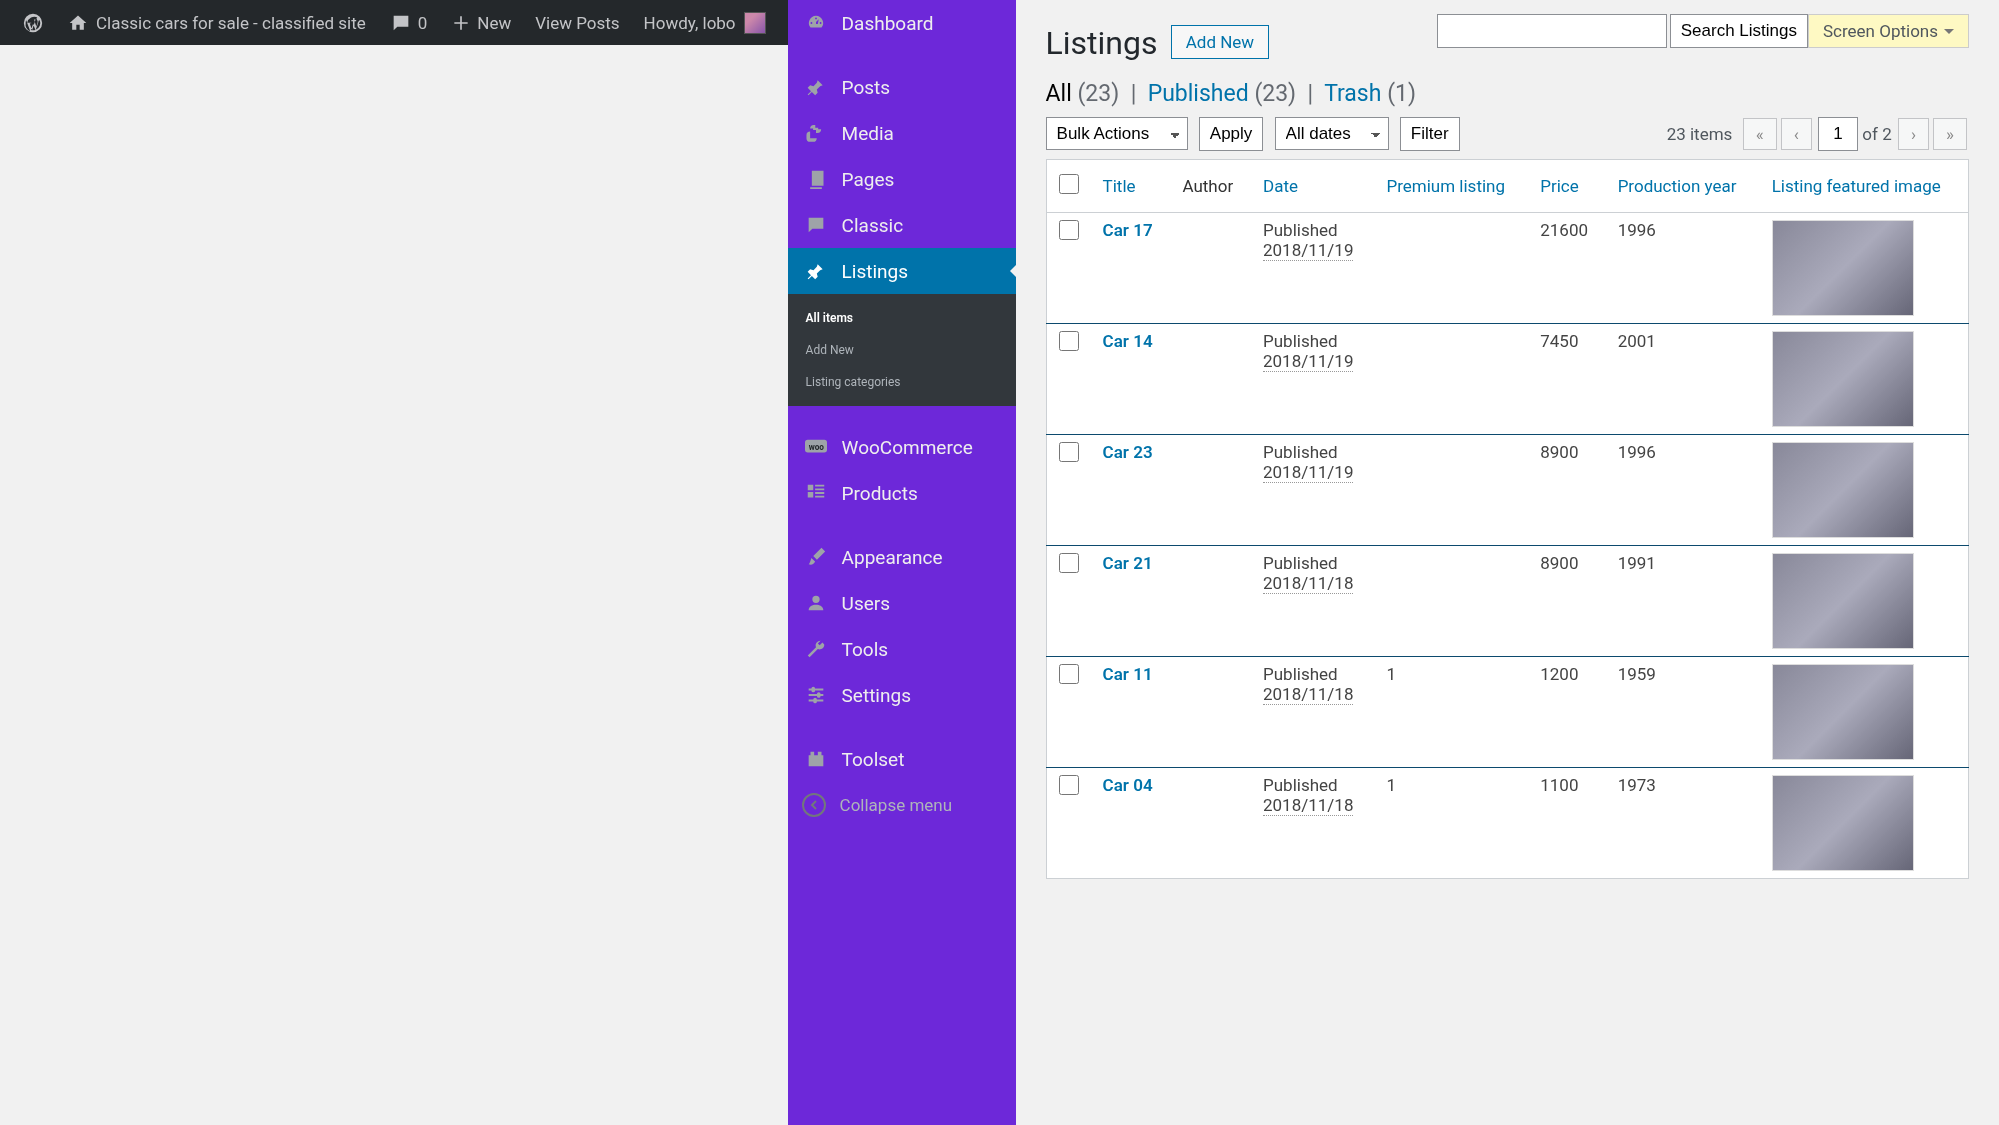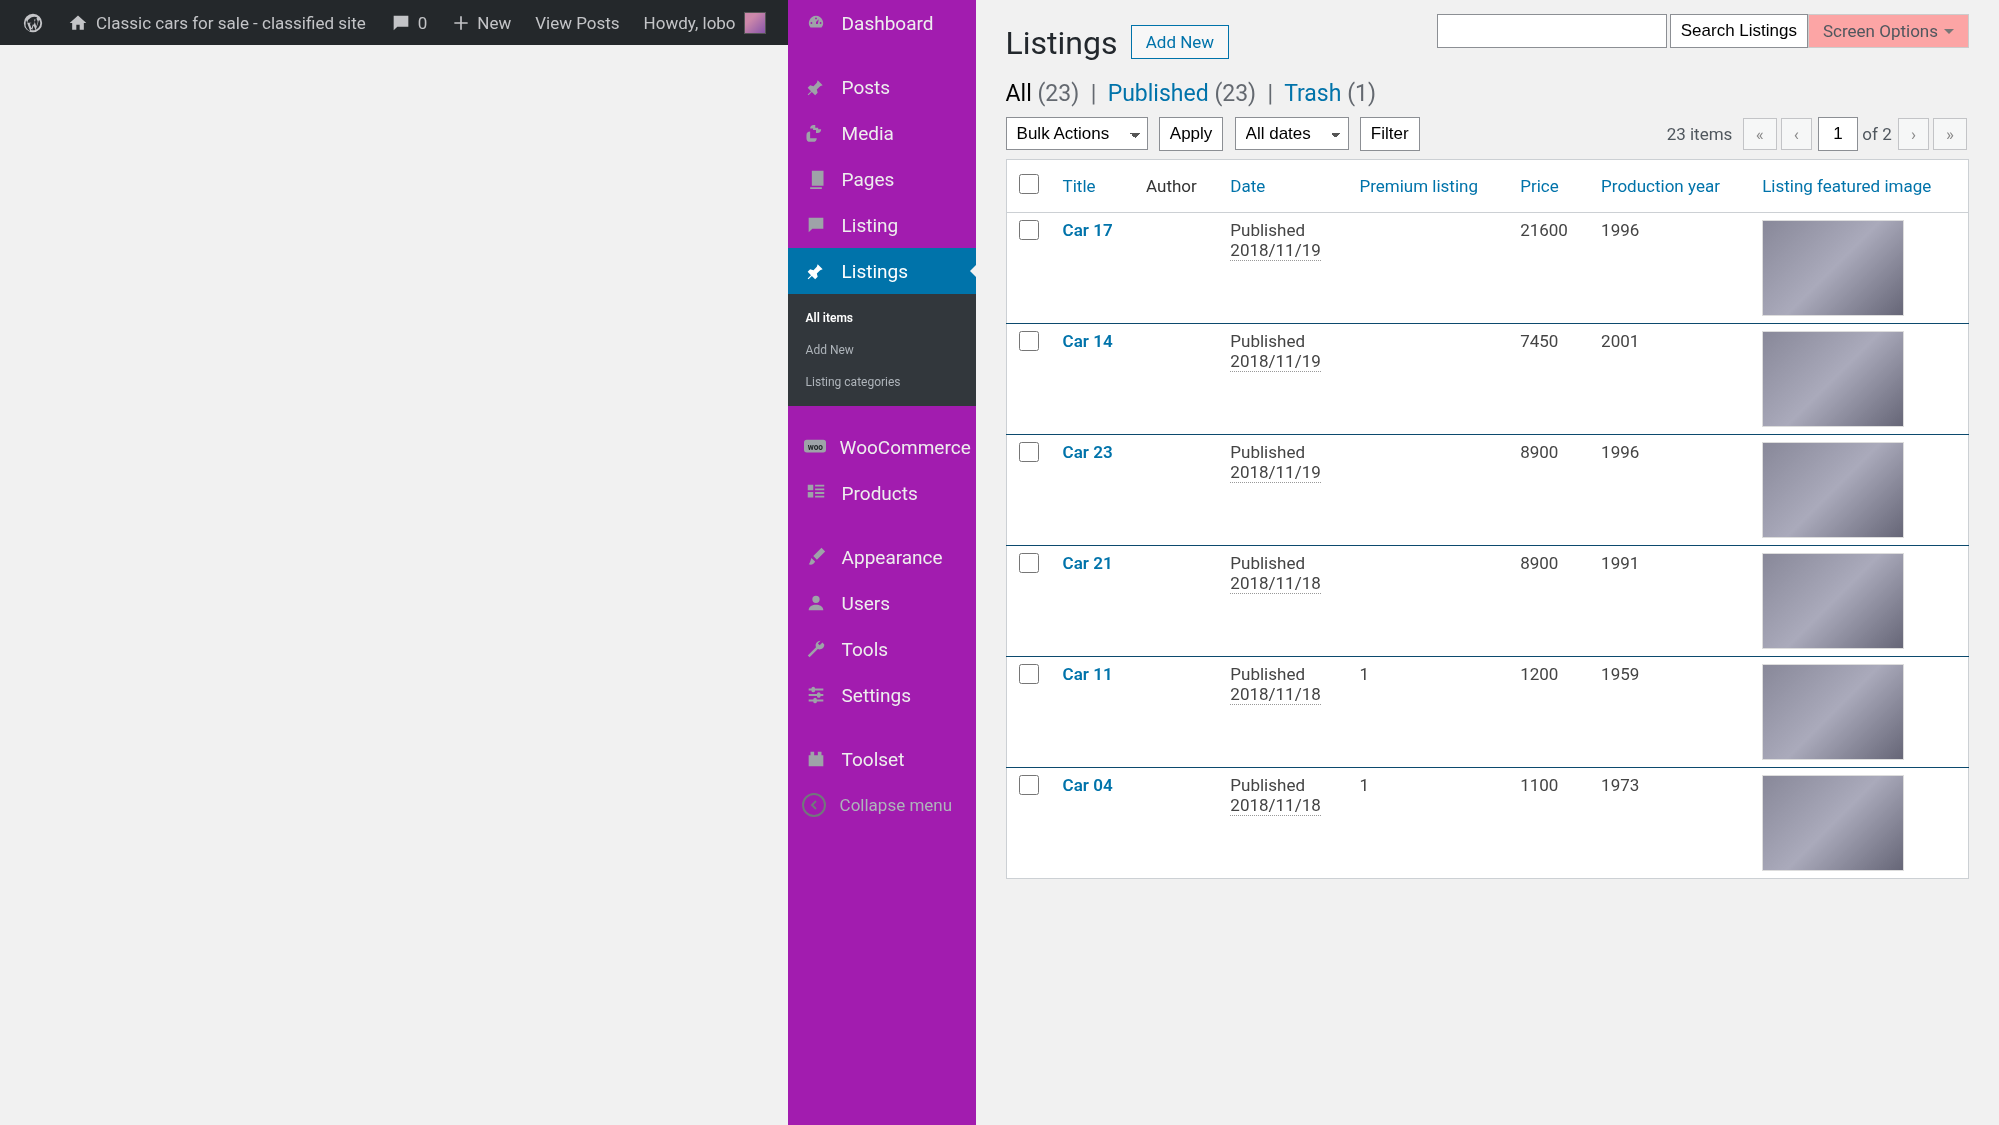--- a/index.html
+++ b/index.html
@@ -4,33 +4,33 @@
 <style>
 *{box-sizing:border-box;margin:0;padding:0}
 body{font-family:-apple-system,BlinkMacSystemFont,"Segoe UI",Roboto,Helvetica,Arial,sans-serif;font-size:13px;color:#444;background:#f1f1f1;overflow:hidden}
 .wrap{width:1999px;height:1125px;position:relative;display:flex;flex-direction:row}
 .adminbar{height:45px;background:#24282b;color:#c3c4c7;display:flex;align-items:center;padding:0 10px;font-size:17px}
 .adminbar .ab-item{display:flex;align-items:center;padding:0 12px;height:100%;cursor:pointer;color:#c3c4c7}
 .adminbar svg{fill:#c3c4c7}
 .adminbar .right{margin-left:auto;display:flex;align-items:center}
 .adminbar .avatar{width:22px;height:22px;background:linear-gradient(135deg,#c8a 30%,#85a);margin-left:8px;border:1px solid #555}
 .body{flex:1;display:flex;min-height:0}
-.sidebar{width:188px;background:#a21caf;color:#eee;flex-shrink:0}
+.sidebar{width:228px;background:#6d28d9;color:#eee;flex-shrink:0}
 .menu-item{display:flex;align-items:center;padding:11px 16px;font-size:19px;cursor:pointer;color:#eee}
 .menu-item .mi-icon{width:24px;height:24px;margin-right:14px;display:flex;align-items:center;justify-content:center}
 .menu-item.current{background:#0073aa;color:#fff;position:relative}
 .menu-item.current::after{content:"";position:absolute;right:-1px;top:50%;transform:translateY(-50%);border:7px solid transparent;border-right-color:#f1f1f1}
 .submenu{background:#32373c;padding:8px 0}
 .submenu .sub{padding:9px 18px;font-size:12px;color:#aeb4ba;cursor:pointer}
 .submenu .sub.current{color:#fff;font-weight:600}
 .menu-sep{height:18px}
 .collapse{display:flex;align-items:center;padding:11px 14px;font-size:17px;color:#aeb4ba;cursor:pointer}
 .collapse .ci{width:24px;height:24px;border:2px solid #72777c;border-radius:50%;margin-right:14px;display:flex;align-items:center;justify-content:center}
 .content{flex:1;padding:14px 30px;overflow:hidden}
-.screen-opt{float:right;border:1px solid #ccc;background:#fca5a5;padding:6px 14px;font-size:17px;color:#50575e;cursor:pointer;display:flex;align-items:center}
+.screen-opt{float:right;border:1px solid #ccc;background:#fef9c3;padding:6px 14px;font-size:17px;color:#50575e;cursor:pointer;display:flex;align-items:center}
 .screen-opt .caret{margin-left:6px;border:5px solid transparent;border-top-color:#777;position:relative;top:3px}
 .heading{font-size:32px;font-weight:400;color:#23282d;display:inline-block;margin-top:10px}
 .add-new{display:inline-block;border:1px solid #0073aa;color:#0073aa;padding:6px 14px;font-size:17px;margin-left:10px;background:#f7f7f7;cursor:pointer;vertical-align:6px}
 .subsubsub{margin:18px 0 10px;font-size:23px;color:#646970}
 .subsubsub a{color:#0073aa;text-decoration:none}
 .subsubsub .current{color:#000}
 .subsubsub .count{color:#646970}
 .tablenav{display:flex;align-items:center;margin:8px 0}
 .sel,.btn,.txt{border:1px solid #8c8f94;background:#fff;font-size:17px;padding:6px 10px}
 .sel{padding-right:36px;background-image:linear-gradient(45deg,transparent 50%,#555 50%),linear-gradient(135deg,#555 50%,transparent 50%);background-position:right 12px top 15px,right 7px top 15px;background-size:5px 5px;background-repeat:no-repeat;appearance:none}
@@ -125,21 +125,21 @@
             </svg>
           </span>
           <span>Pages</span>
         </div>
   <div class="menu-item">
           <span class="mi-icon">
             <svg width="22" height="22" viewBox="0 0 24 24">
               <path d="M4 4h16v12H8l-4 4z"></path>
             </svg>
           </span>
-          <span>Listing</span>
+          <span>Classic</span>
         </div>
   <div class="menu-item current">
           <span class="mi-icon">
             <svg width="20" height="20" viewBox="0 0 24 24">
               <path d="M14 4l6 6-3 1-4 4 1 4-3 3-4-4-4 4-1-1 4-4-4-4 3-3 4 1 4-4z"></path>
             </svg>
           </span>
           <span>Listings</span>
         </div>
   <div class="submenu">

